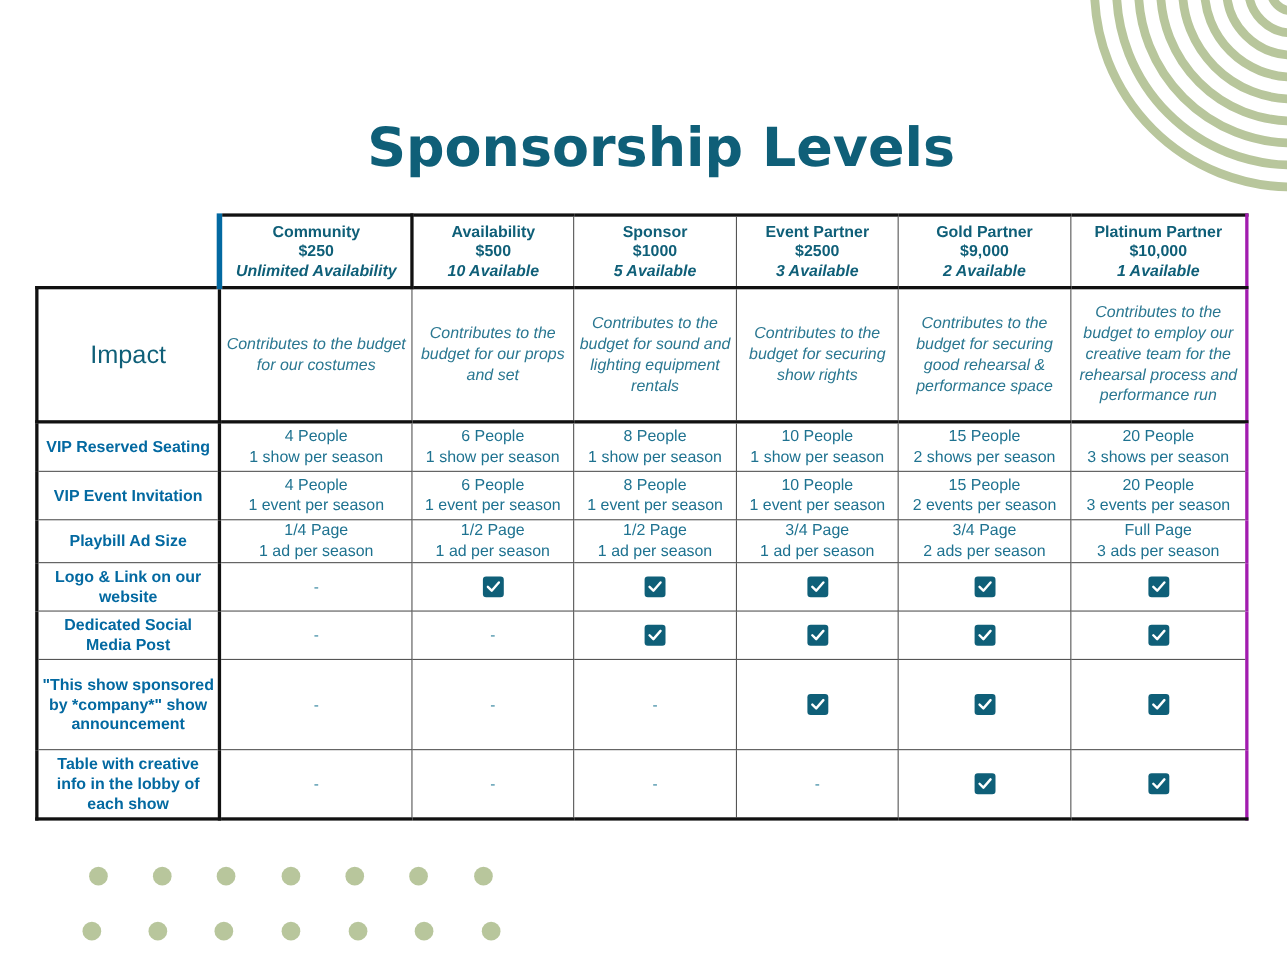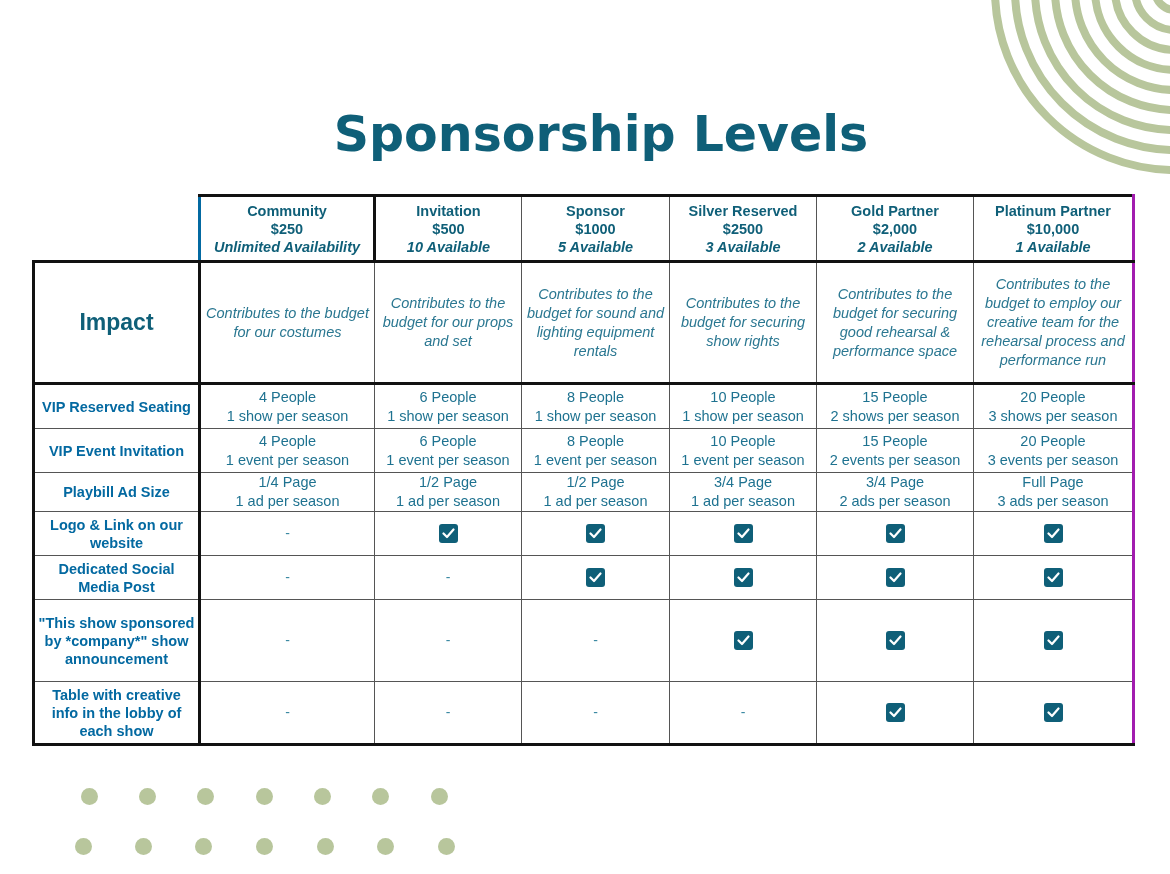--- a/index.html
+++ b/index.html
@@ -9,26 +9,26 @@
   .title { position:absolute; left:0; width:1170px; top:106px; text-align:center;
            font-family:"DejaVu Sans", sans-serif; font-weight:bold; font-size:49px; color:#0f5f78; letter-spacing:0px;padding-left:16px; }
   .grid { position:absolute; left:32px; top:194px; border-collapse:collapse; table-layout:fixed; }
   .grid td { border:1px solid #555; text-align:center; vertical-align:middle; padding:0 2px; background:#fff; }
   .grid td.lbl { font-weight:bold; font-size:14.5px; line-height:18px; color:#0369a1; }
   .grid td.val { font-size:14.5px; line-height:19px; color:#1e7290; }
   .grid td.imp { font-style:italic; font-size:14.5px; line-height:19px; color:#2a7791; }
   .grid td.hdr { font-weight:bold; font-size:14.5px; line-height:18px; color:#0f5f78; border-top:3px solid #111; border-bottom:3px solid #111; }
   .grid td.hdr .avail { font-style:italic; display:block; }
   .grid td.corner { border:none; background:transparent; }
-  .grid td.impact-lbl { font-weight:bold; font-size:23px; color:#0f5f78; border:3px solid #111; }
+  .grid td.impact-lbl { font-weight:normal; font-size:23px; color:#0f5f78; border:3px solid #111; }
   .grid tr.r-impact td { border-bottom:3px solid #111; }
   .grid td.first-col { border-left:3px solid #111; border-right:3px solid #111; }
   .grid td.last-col { border-right:3px solid #a21caf; }
   .grid tr.last td { border-bottom:3px solid #111; }
-  .grid td.hdr.h1 { border-left:3px solid #0369a1; border-right:3px solid #111; }
+  .grid td.hdr.h1 { border-left:5px solid #0369a1; border-right:3px solid #111; }
   .check { display:inline-block; width:19px; height:19px; background:#0f5f78; border-radius:3px; vertical-align:middle; position:relative; }
   .check svg { position:absolute; left:3px; top:4px; }
   .dash { color:#3c8aa3; font-size:14px; }
   .dots { position:absolute; left:0; top:0; }
   .dot { position:absolute; width:17px; height:17px; border-radius:50%; background:#b8c69c; }
 </style>
 </head>
 <body>
 
 <svg class="arcs" viewBox="0 0 180 175" width="180" height="175">
@@ -54,24 +54,24 @@
       <col style="width:147px">
       <col style="width:148px">
     <col style="width:147px">
       <col style="width:157px">
       <col style="width:160px">
   </colgroup>
   <tbody>
       <tr style="height:66px">
     <td class="corner"></td>
     <td class="hdr h1"><span>Community</span><br><span>$250</span><span class="avail">Unlimited Availability</span></td>
-    <td class="hdr"><span>Invitation</span><br><span>$500</span><span class="avail">10 Available</span></td>
+    <td class="hdr"><span>Availability</span><br><span>$500</span><span class="avail">10 Available</span></td>
     <td class="hdr"><span>Sponsor</span><br><span>$1000</span><span class="avail">5 Available</span></td>
-    <td class="hdr"><span>Silver Reserved</span><br><span>$2500</span><span class="avail">3 Available</span></td>
-    <td class="hdr"><span>Gold Partner</span><br><span>$2,000</span><span class="avail">2 Available</span></td>
+    <td class="hdr"><span>Event Partner</span><br><span>$2500</span><span class="avail">3 Available</span></td>
+    <td class="hdr"><span>Gold Partner</span><br><span>$9,000</span><span class="avail">2 Available</span></td>
     <td class="hdr last-col" style="border-top:3px solid #111;"><span>Platinum Partner</span><br><span>$10,000</span><span class="avail">1 Available</span></td>
   </tr>
   <tr class="r-impact" style="height:122px">
     <td class="impact-lbl">Impact</td>
     <td class="imp">Contributes to the budget for our costumes</td>
     <td class="imp">Contributes to the budget for our props and set</td>
     <td class="imp">Contributes to the budget for sound and lighting equipment rentals</td>
     <td class="imp">Contributes to the budget for securing show rights</td>
     <td class="imp">Contributes to the budget for securing good rehearsal &amp; performance space</td>
     <td class="imp last-col">Contributes to the budget to employ our creative team for the rehearsal process and performance run</td>

